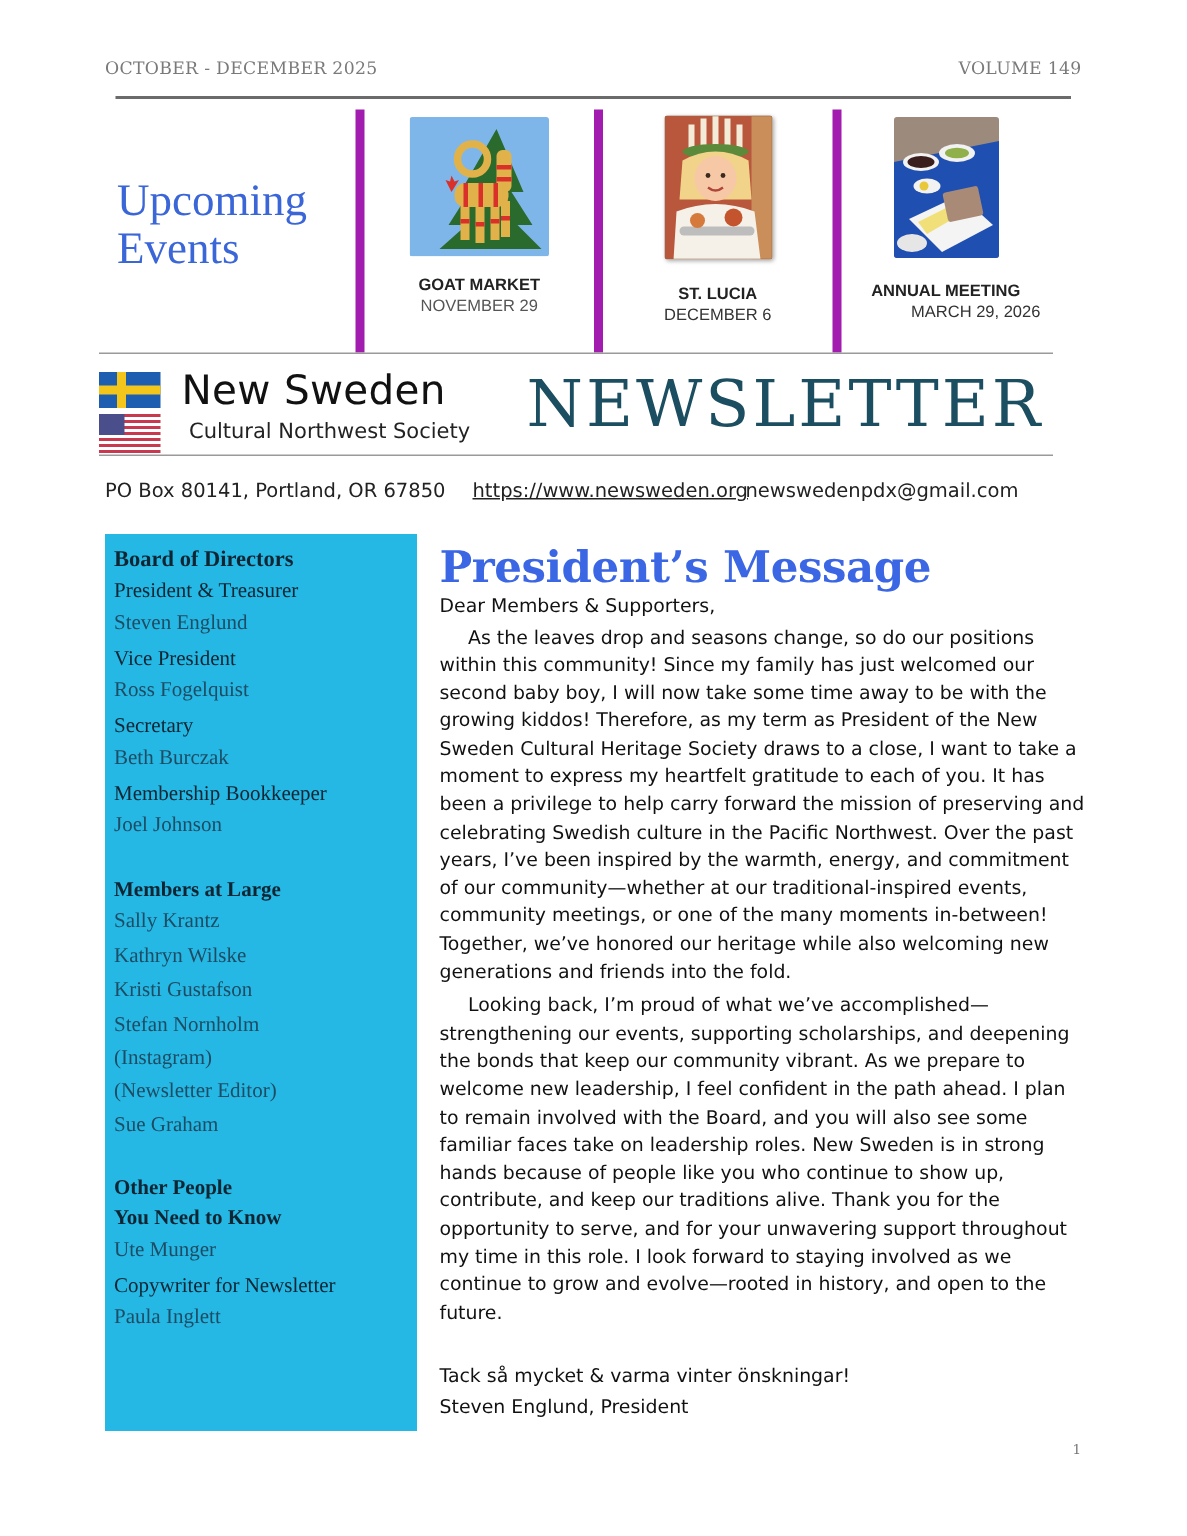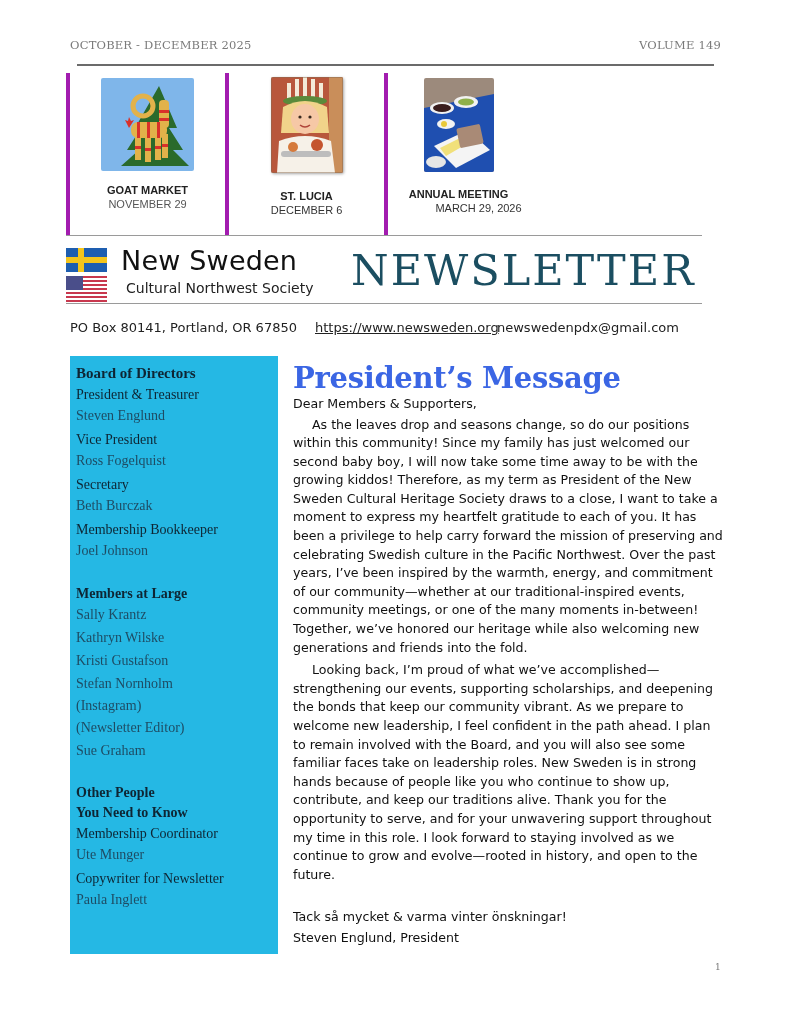--- a/index.html
+++ b/index.html
@@ -6,21 +6,21 @@
   html, body { width: 791px; height: 1024px; background: #ffffff; overflow: hidden; }
   body { position: relative; font-family: "Liberation Sans", sans-serif; color: #111; }
 
   .topline { position: absolute; top: 38px; left: 70px; right: 70px; display: flex; justify-content: space-between;
     font-family: "DejaVu Serif", serif; font-size: 11.5px; color: #7a7a7a; letter-spacing: 0.2px; }
   .rule-top { position: absolute; top: 64px; left: 77px; width: 637px; height: 2px; background: #6b6b6b; }
 
   .events { position: absolute; top: 73px; left: 66px; width: 634px; height: 162px; display: flex; }
   .events-title { width: 171px; padding-left: 12px; padding-top: 45px;
     font-family: "Liberation Serif", serif; font-size: 30px; line-height: 32px; color: #3b66d8; }
-  .event { border-left: 4px solid #a21caf; display: flex; flex-direction: column; align-items: center; }
+  .event { border-left: 6px solid #a21caf; display: flex; flex-direction: column; align-items: center; }
   .event.e1 { width: 159px; }
   .event.e2 { width: 159px; }
   .event.e3 { width: 145px; }
   .event .thumb { margin-top: 5px; width: 93px; height: 93px; border-radius: 2px; overflow: hidden; }
   .event.e2 .thumb { width: 72px; height: 96px; margin-top: 4px; box-shadow: 1px 1px 3px rgba(0,0,0,0.35); }
   .event.e3 .thumb { width: 70px; height: 94px; margin-top: 5px; }
   .ev-name { font-weight: bold; font-size: 11px; color: #222; margin-top: 13px; }
   .event.e2 .ev-name { margin-top: 17px; }
   .event.e3 .ev-name { margin-top: 16px; }
   .ev-date { font-size: 11px; color: #555; margin-top: 2px; }
@@ -68,20 +68,24 @@
 </head>
 <body>
 
 <div class="topline">
   <span>OCTOBER - DECEMBER 2025</span>
   <span>VOLUME 149</span>
 </div>
 <div class="rule-top"></div>
 
 <div class="events">
+  <div class="events-title">
+    <div>Upcoming</div>
+    <div>Events</div>
+  </div>
 
   <div class="event e1">
     <div class="thumb">
       <svg width="93" height="93" viewBox="0 0 93 93">
         <rect width="93" height="93" fill="#7fb6ea"></rect>
         <polygon points="58,8 34,50 40,50 26,72 38,72 20,88 88,88 72,72 82,72 68,50 76,50" fill="#2a6a2c"></polygon>
         <g stroke="#d9302a" stroke-width="0">
           <rect x="30" y="44" width="36" height="16" rx="7" fill="#e2b24a"></rect>
           <rect x="34" y="58" width="6" height="24" fill="#e2b24a"></rect>
           <rect x="44" y="58" width="6" height="26" fill="#e2b24a"></rect>
@@ -194,21 +198,20 @@
   <div class="sb-mem" style="margin-top:1px">Kathryn Wilske</div>
   <div class="sb-mem" style="margin-top:1px">Kristi Gustafson</div>
   <div class="sb-mem" style="margin-top:1px">Stefan Nornholm</div>
   <div class="sb-mem">(Instagram)</div>
   <div class="sb-mem">(Newsletter Editor)</div>
   <div class="sb-mem" style="margin-top:1px">Sue Graham</div>
 
   <div class="sb-gap"></div>
   <div class="sb-h" style="font-size:14px;line-height:20px">Other People</div>
   <div class="sb-h" style="font-size:14px;line-height:20px">You Need to Know</div>
-  <div class="sb-role" style="margin-top:0">Membership Coordinator</div>
   <div class="sb-name">Ute Munger</div>
   <div class="sb-role">Copywriter for Newsletter</div>
   <div class="sb-name">Paula Inglett</div>
 </div>
 
 <div class="main">
   <div class="pm-title">President’s Message</div>
   <div class="salut">Dear Members &amp; Supporters,</div>
   <p class="para">As the leaves drop and seasons change, so do our positions within this community! Since my family has just welcomed our second baby boy, I will now take some time away to be with the growing kiddos! Therefore, as my term as President of the New Sweden Cultural Heritage Society draws to a close, I want to take a moment to express my heartfelt gratitude to each of you. It has been a privilege to help carry forward the mission of preserving and celebrating Swedish culture in the Pacific Northwest. Over the past years, I’ve been inspired by the warmth, energy, and commitment of our community—whether at our traditional-inspired events, community meetings, or one of the many moments in-between! Together, we’ve honored our heritage while also welcoming new generations and friends into the fold.</p>
   <p class="para">Looking back, I’m proud of what we’ve accomplished—strengthening our events, supporting scholarships, and deepening the bonds that keep our community vibrant. As we prepare to welcome new leadership, I feel confident in the path ahead. I plan to remain involved with the Board, and you will also see some familiar faces take on leadership roles. New Sweden is in strong hands because of people like you who continue to show up, contribute, and keep our traditions alive. Thank you for the opportunity to serve, and for your unwavering support throughout my time in this role. I look forward to staying involved as we continue to grow and evolve—rooted in history, and open to the future.</p>

